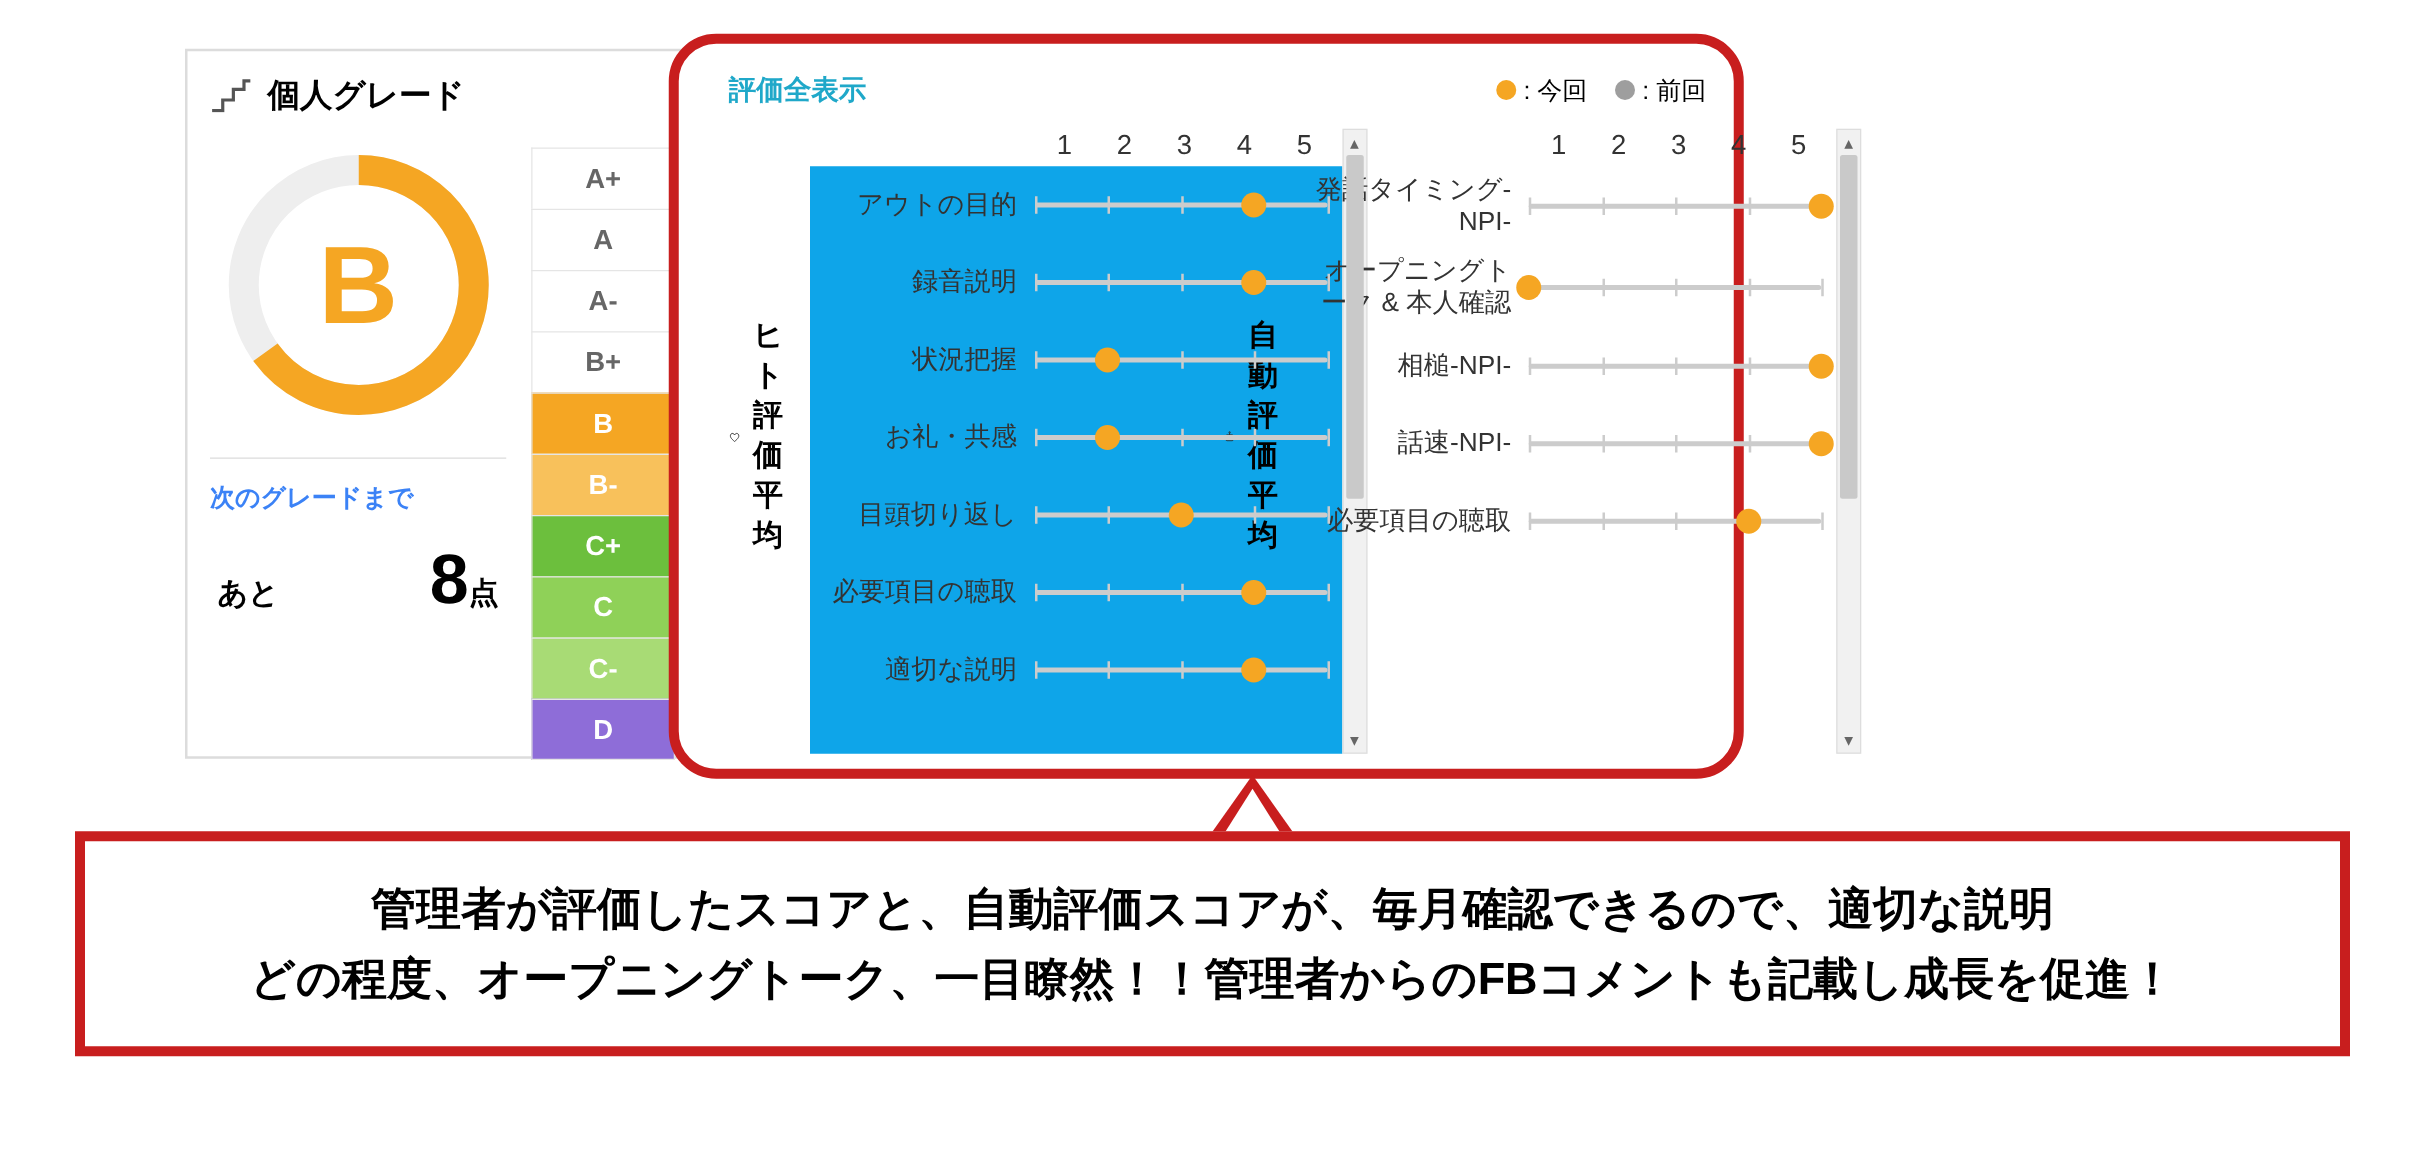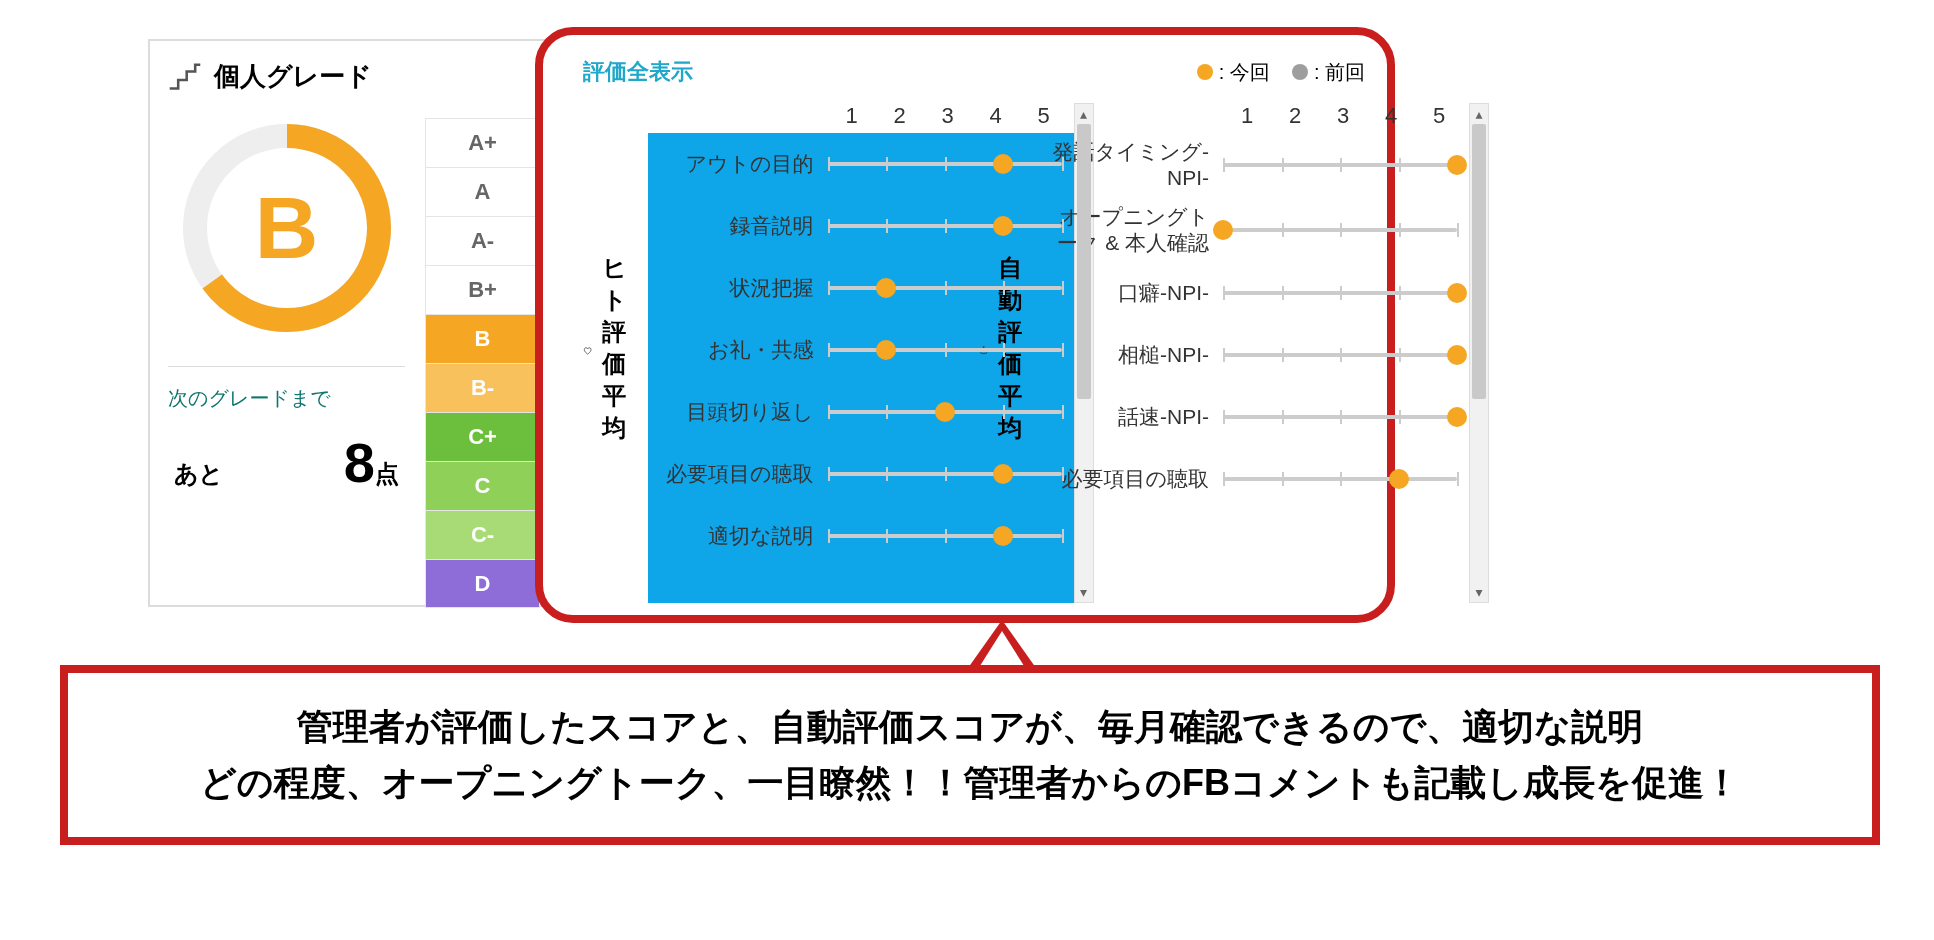--- a/index.html
+++ b/index.html
@@ -36,21 +36,21 @@
   .grade-ring-label {
     position: absolute; inset: 0;
     display: flex; align-items: center; justify-content: center;
     font-size: 88px; font-weight: 700; color: #f5a623;
   }
 
   .grade-next {
     width: 100%; margin-top: 28px; border-top: 1px solid #dcdcdc; padding-top: 18px;
     text-align: left;
   }
-  .grade-next-label { font-size: 20px; color: #0f766e; }
+  .grade-next-label { font-size: 20px; color: #3b82f6; font-weight: bold; }
   .grade-next-row { display: flex; align-items: baseline; justify-content: space-between; margin-top: 18px; padding: 0 6px; }
   .grade-next-word { font-size: 24px; font-weight: 700; }
   .grade-next-points { font-size: 24px; font-weight: 700; }
   .grade-next-points .num { font-size: 56px; }
 
   .grade-ladder { width: 115px; display: flex; flex-direction: column; }
   .ladder-row {
     height: 49px; display: flex; align-items: center; justify-content: center;
     font-size: 22px; font-weight: 700; color: #666;
     border: 1px solid #e5e5e5; border-bottom: none;
@@ -374,31 +374,20 @@
                   <div class="metric-track">
                     <div class="metric-tick" style="left: 0%;"></div>
                     <div class="metric-tick" style="left: 25%;"></div>
                     <div class="metric-tick" style="left: 50%;"></div>
                     <div class="metric-tick" style="left: 75%;"></div>
                     <div class="metric-tick" style="left: 100%;"></div>
                     <div class="metric-dot" style="left: 0%;"></div>
                   </div>
                 </div>
                 <div class="metric-row">
-                  <div class="metric-label">口癖-NPI-</div>
-                  <div class="metric-track">
-                    <div class="metric-tick" style="left: 0%;"></div>
-                    <div class="metric-tick" style="left: 25%;"></div>
-                    <div class="metric-tick" style="left: 50%;"></div>
-                    <div class="metric-tick" style="left: 75%;"></div>
-                    <div class="metric-tick" style="left: 100%;"></div>
-                    <div class="metric-dot" style="left: 100%;"></div>
-                  </div>
-                </div>
-                <div class="metric-row">
                   <div class="metric-label">相槌-NPI-</div>
                   <div class="metric-track">
                     <div class="metric-tick" style="left: 0%;"></div>
                     <div class="metric-tick" style="left: 25%;"></div>
                     <div class="metric-tick" style="left: 50%;"></div>
                     <div class="metric-tick" style="left: 75%;"></div>
                     <div class="metric-tick" style="left: 100%;"></div>
                     <div class="metric-dot" style="left: 100%;"></div>
                   </div>
                 </div>

